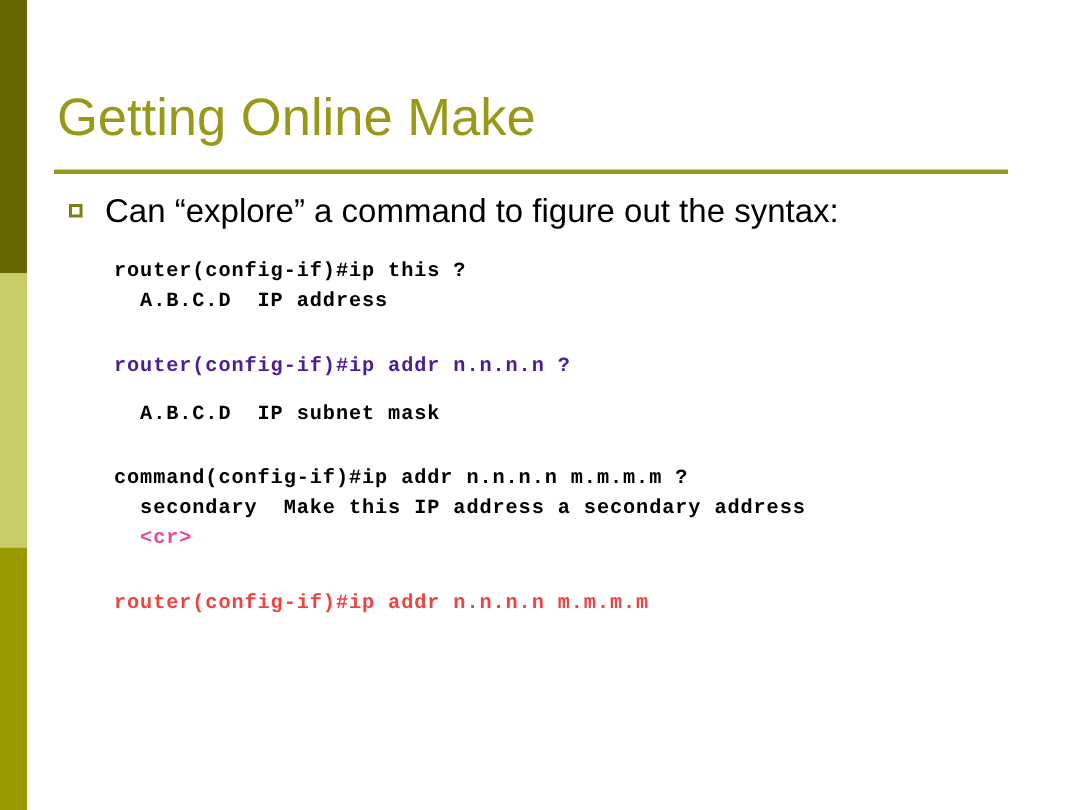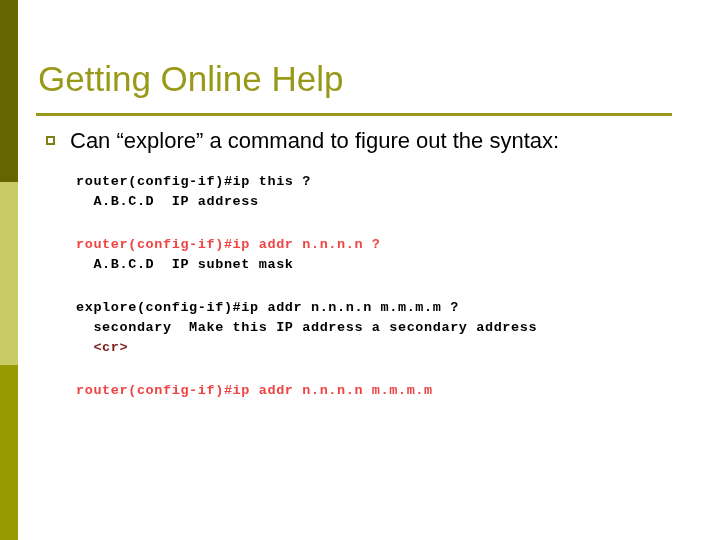--- a/index.html
+++ b/index.html
@@ -112,41 +112,41 @@
 <body>
 
 <div id="slide" style="background: rgb(255, 255, 255);">
 
   <div class="sidebar">
     <div class="band band-top" style="background: rgb(102, 102, 0);"></div>
     <div class="band band-middle" style="background: rgb(200, 204, 102);"></div>
     <div class="band band-bottom" style="background: rgb(153, 153, 0);"></div>
   </div>
 
-  <div class="title" style="color: rgb(153, 153, 25);">Getting Online Help</div>
+  <div class="title" style="color: rgb(153, 153, 25);">Getting Online Make</div>
 
   <div class="title-rule" style="background: rgb(153, 153, 25);"></div>
 
   <div class="bullet-row">
     <span class="bullet-marker" style="border-color: rgb(127, 127, 25);"></span>
     <span class="bullet-text" style="color: rgb(0, 0, 0);">Can “explore” a command to figure out the syntax:</span>
   </div>
 
   <div class="code-area">
       <div class="code-block">
         <div class="code-line" style="color: rgb(0, 0, 0);">router(config-if)#ip this ?</div>
         <div class="code-line" style="color: rgb(0, 0, 0);">  A.B.C.D  IP address</div>
       </div>
       <div class="code-block">
-        <div class="code-line" style="color: #ef4444; font-family: Liberation Mono, monospace;">router(config-if)#ip addr n.n.n.n ?</div>
-        <div class="code-line" style="color: rgb(0, 0, 0);">  A.B.C.D  IP subnet mask</div>
+        <div class="code-line" style="color: #4c1d95; font-family: Liberation Mono, monospace;">router(config-if)#ip addr n.n.n.n ?</div>
+        <div class="code-line" style="color: rgb(0, 0, 0); margin-top: 12px;">  A.B.C.D  IP subnet mask</div>
       </div>
       <div class="code-block">
-        <div class="code-line" style="color: rgb(0, 0, 0);">explore(config-if)#ip addr n.n.n.n m.m.m.m ?</div>
+        <div class="code-line" style="color: rgb(0, 0, 0);">command(config-if)#ip addr n.n.n.n m.m.m.m ?</div>
         <div class="code-line" style="color: rgb(0, 0, 0);">  secondary  Make this IP address a secondary address</div>
-        <div class="code-line" style="color: #7f1d1d;">  &lt;cr&gt;</div>
+        <div class="code-line" style="color: #ec4899;">  &lt;cr&gt;</div>
       </div>
       <div class="code-block">
         <div class="code-line" style="color: #ef4444;">router(config-if)#ip addr n.n.n.n m.m.m.m</div>
       </div>
     </div>
 
 </div>
 
 </body></html>

